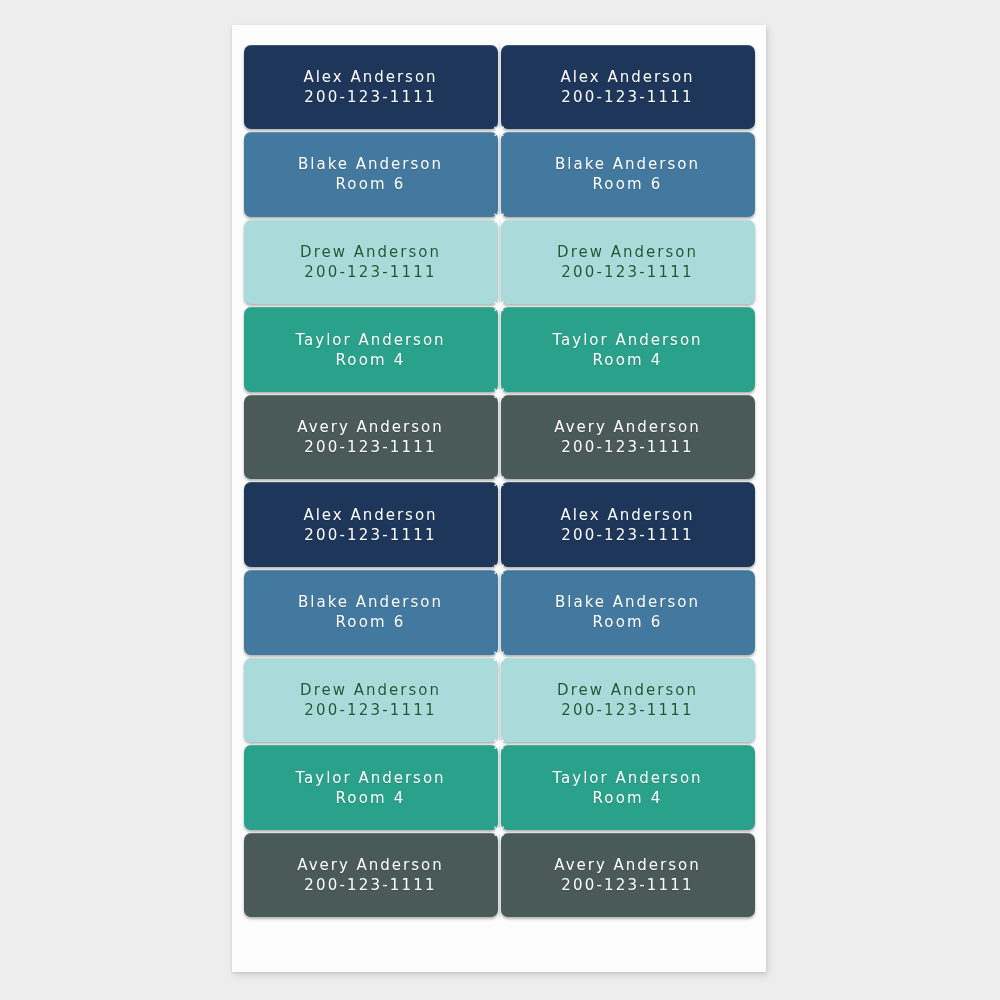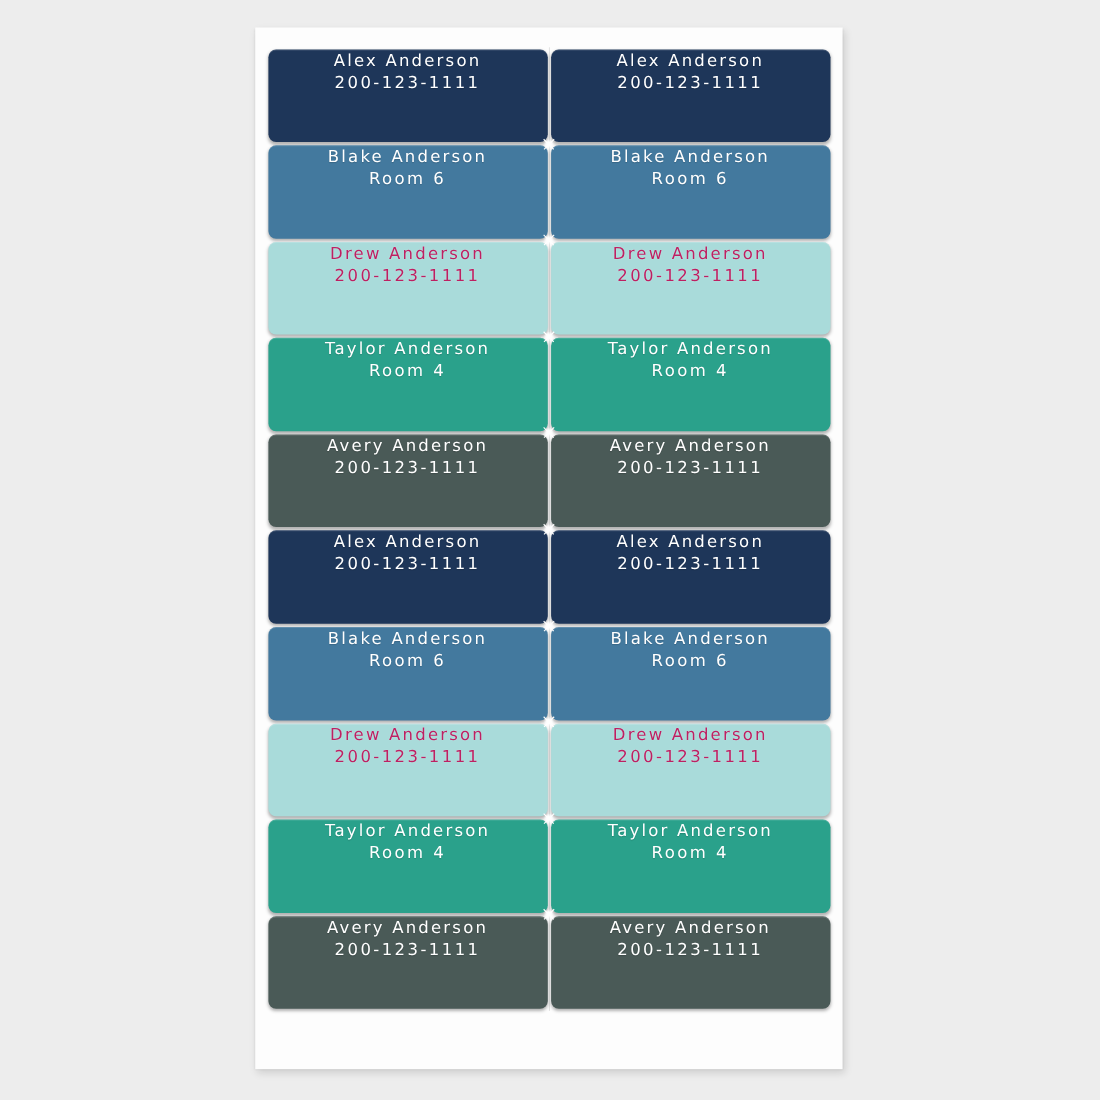--- a/index.html
+++ b/index.html
@@ -41,20 +41,21 @@
     column-gap: 0px;
     row-gap: 0px;
   }
 
   .label {
     position: relative;
     box-sizing: border-box;
     display: flex;
     flex-direction: column;
     align-items: center;
+    justify-content: center;
     border-radius: 7px;
     margin: 1.5px 1.5px;
     box-shadow: 0 2px 3px rgba(0,0,0,0.30),
                 inset 0 1px 0 rgba(255,255,255,0.16);
     overflow: hidden;
   }
 
   .label-line {
     color: #ffffff;
     font-size: 15px;
@@ -64,21 +65,21 @@
     text-align: center;
     font-weight: 400;
     text-shadow: 0 1px 1px rgba(0,0,0,0.16);
   }
   .label-line.line2 {
     letter-spacing: 2.2px;
   }
 
   
   .label.light .label-line {
-    color: #be185d;
+    color: #14532d;
     text-shadow: 0 0 1px rgba(255,255,255,0.55);
     opacity: 0.96;
   }
 
   
   .diamond {
     position: absolute;
     width: 9px;
     height: 9px;
     background: radial-gradient(circle at center,

